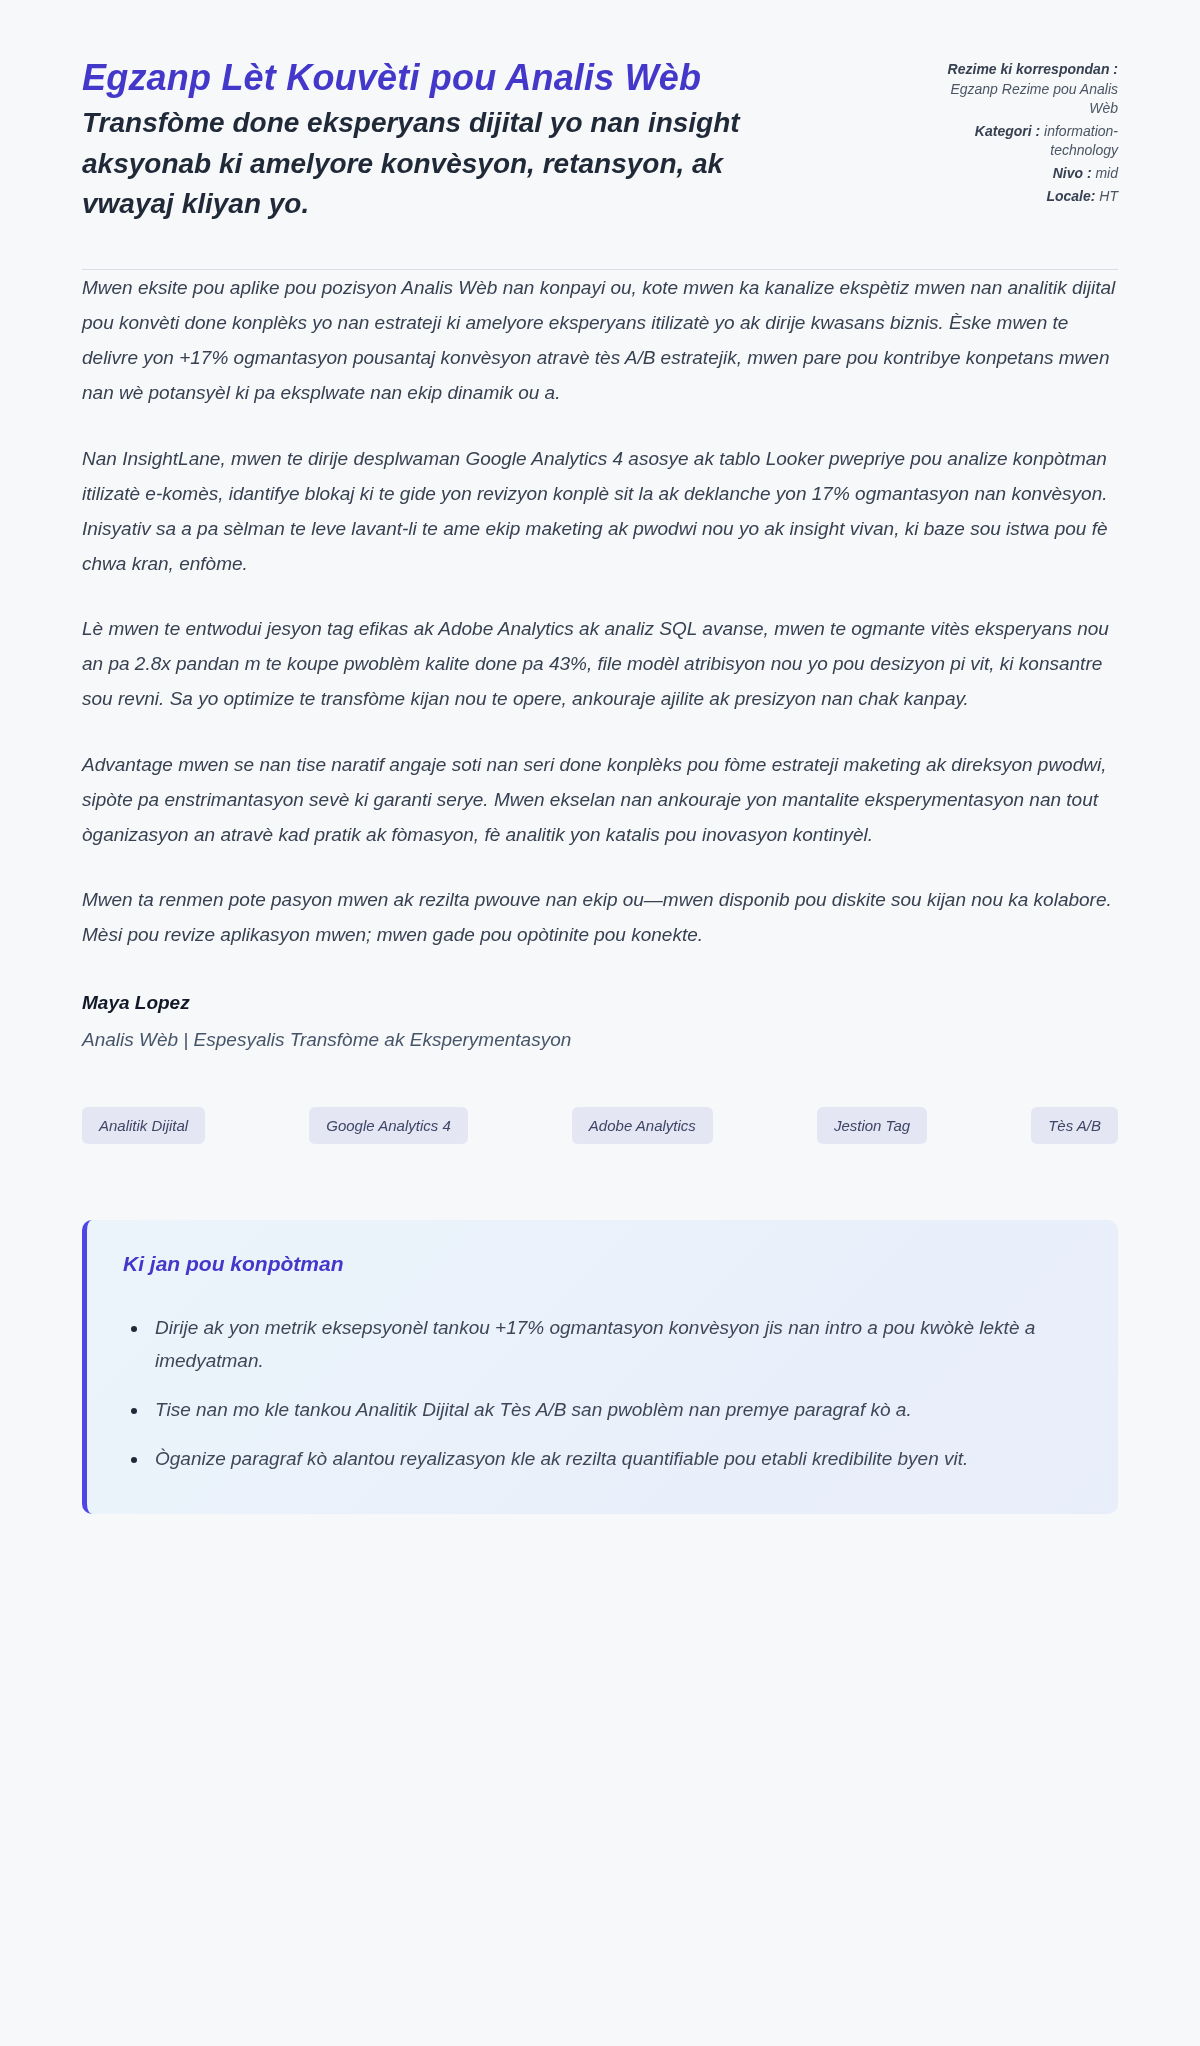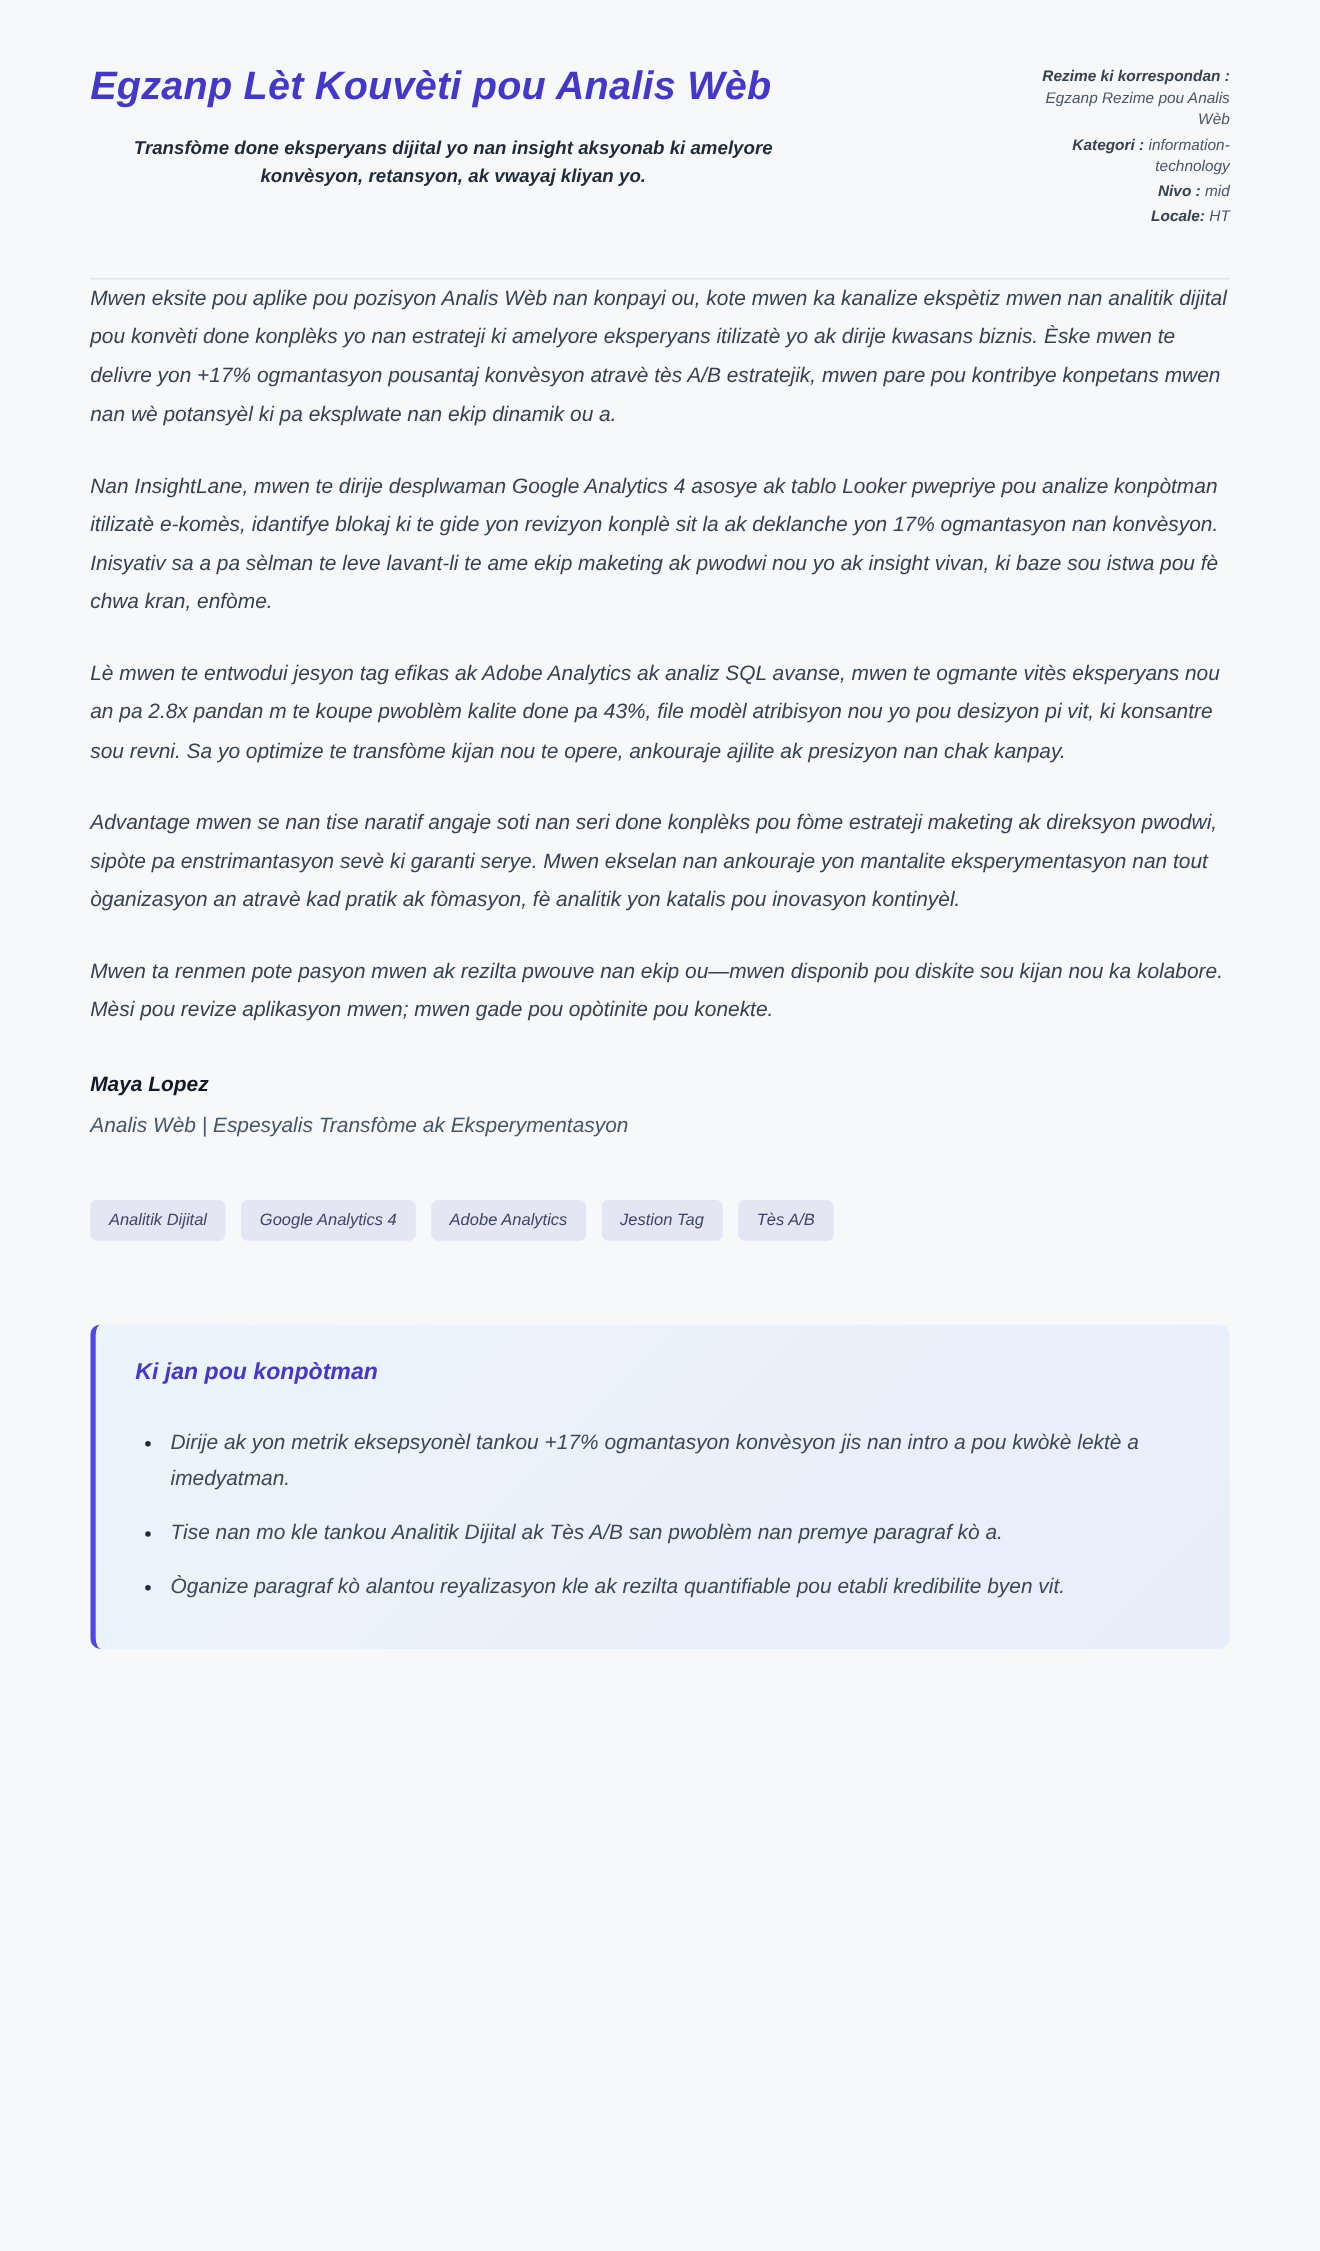--- a/index.html
+++ b/index.html
@@ -26,26 +26,25 @@
   }
   .header-left { max-width: 660px; }
   .title {
     font-size: 36px;
     line-height: 1.2;
     font-weight: 700;
     color: var(--accent, #4338ca);
     letter-spacing: 0.2px;
   }
   .subtitle {
-    margin-top: 24px;
-    font-size: 17px;
+    margin-top: 4px;
+    font-size: 28px;
     line-height: 1.45;
     font-weight: 700;
     color: var(--heading-text, #1f2937);
-    text-align: center;
   }
   .meta {
     flex: none;
     width: 182px;
     padding-top: 4px;
     text-align: right;
     font-size: 14px;
     line-height: 1.4;
     color: var(--meta-text, #4b5563);
     overflow-wrap: break-word;
@@ -74,21 +73,22 @@
   .sig-role {
     margin-top: 15px;
     font-size: 19px;
     color: #475569;
   }
   
   .tags {
     margin-top: 56px;
     display: flex;
     flex-wrap: wrap;
-    gap: 14px;
+    gap: 3px;
+    justify-content: space-between;
   }
   .tag {
     display: inline-block;
     background: var(--chip-bg, #e4e6f3);
     color: var(--chip-text, #3f4566);
     font-size: 15px;
     line-height: 1;
     padding: 11px 17px;
     border-radius: 6px;
     white-space: nowrap;

